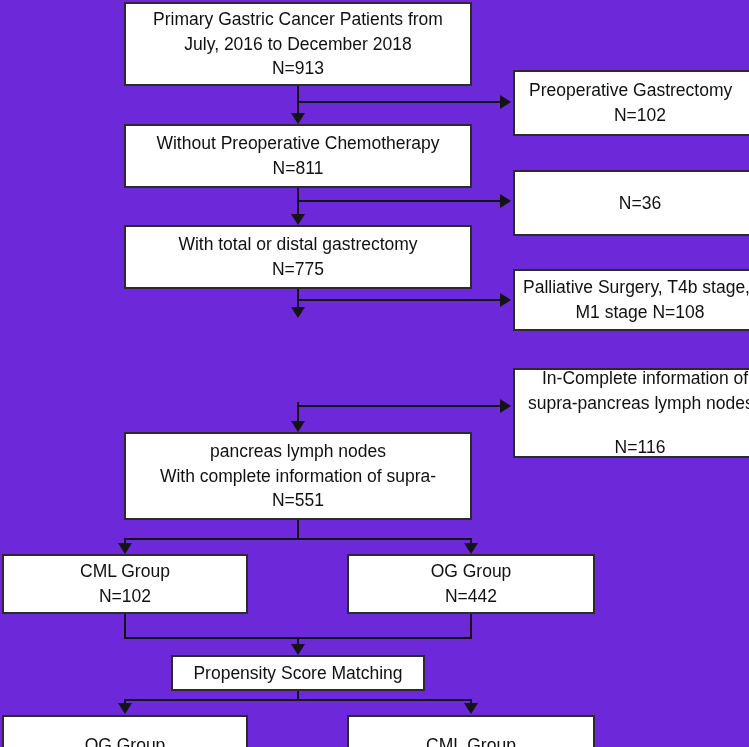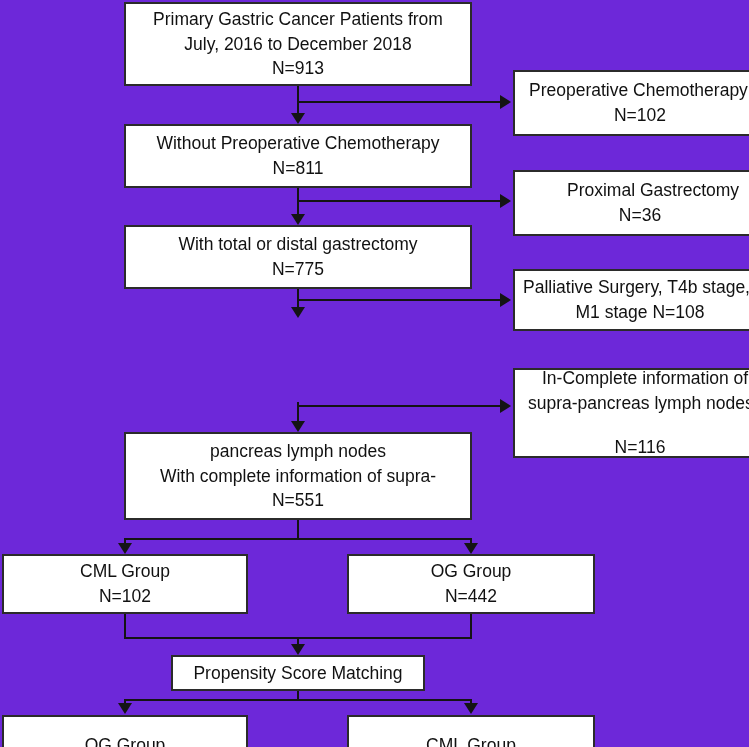--- a/index.html
+++ b/index.html
@@ -85,26 +85,25 @@
   </div>
 
 
   <div class="node" style="left:124px; top:432px; width:348px; height:88px;">
     <span class="line">pancreas lymph nodes</span>
     <span class="line">With complete information of supra-</span>
     <span class="line">N=551</span>
   </div>
 
   <div class="node" style="left:513px; top:70px; width:260px; height:66px; align-items:flex-start; padding-left:14px;">
-    <span class="line">Preoperative Chemotherapy</span>
+    <span class="line">Preoperative Gastrectomy</span>
     <span class="line" style="align-self:center; margin-left:-14px;">N=102</span>
   </div>
 
   <div class="node" style="left:513px; top:170px; width:260px; height:66px; align-items:flex-start; padding-left:52px;">
-    <span class="line">Proximal Gastrectomy</span>
     <span class="line" style="align-self:center; margin-left:-52px;text-align:center;">N=36</span>
   </div>
 
   <div class="node" style="left:513px; top:269px; width:260px; height:62px; align-items:flex-start; padding-left:8px;">
     <span class="line">Palliative Surgery, T4b stage,</span>
     <span class="line" style="align-self:center; margin-left:-8px;text-align:center;">M1 stage N=108</span>
   </div>
 
   <div class="node" style="left:513px; top:368px; width:260px; height:90px; align-items:flex-start; padding-left:27px;">
     <span class="line">In-Complete information of</span>

